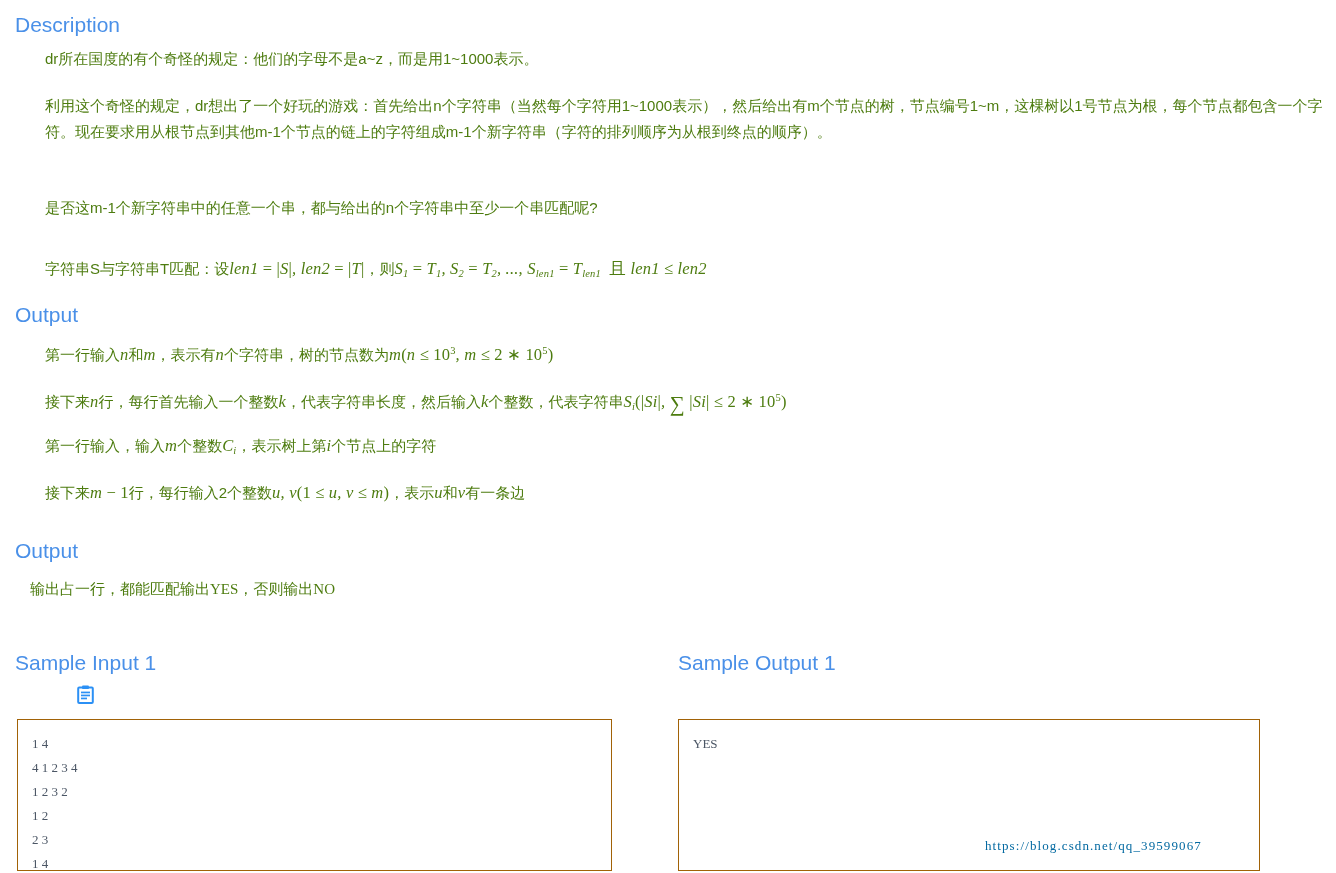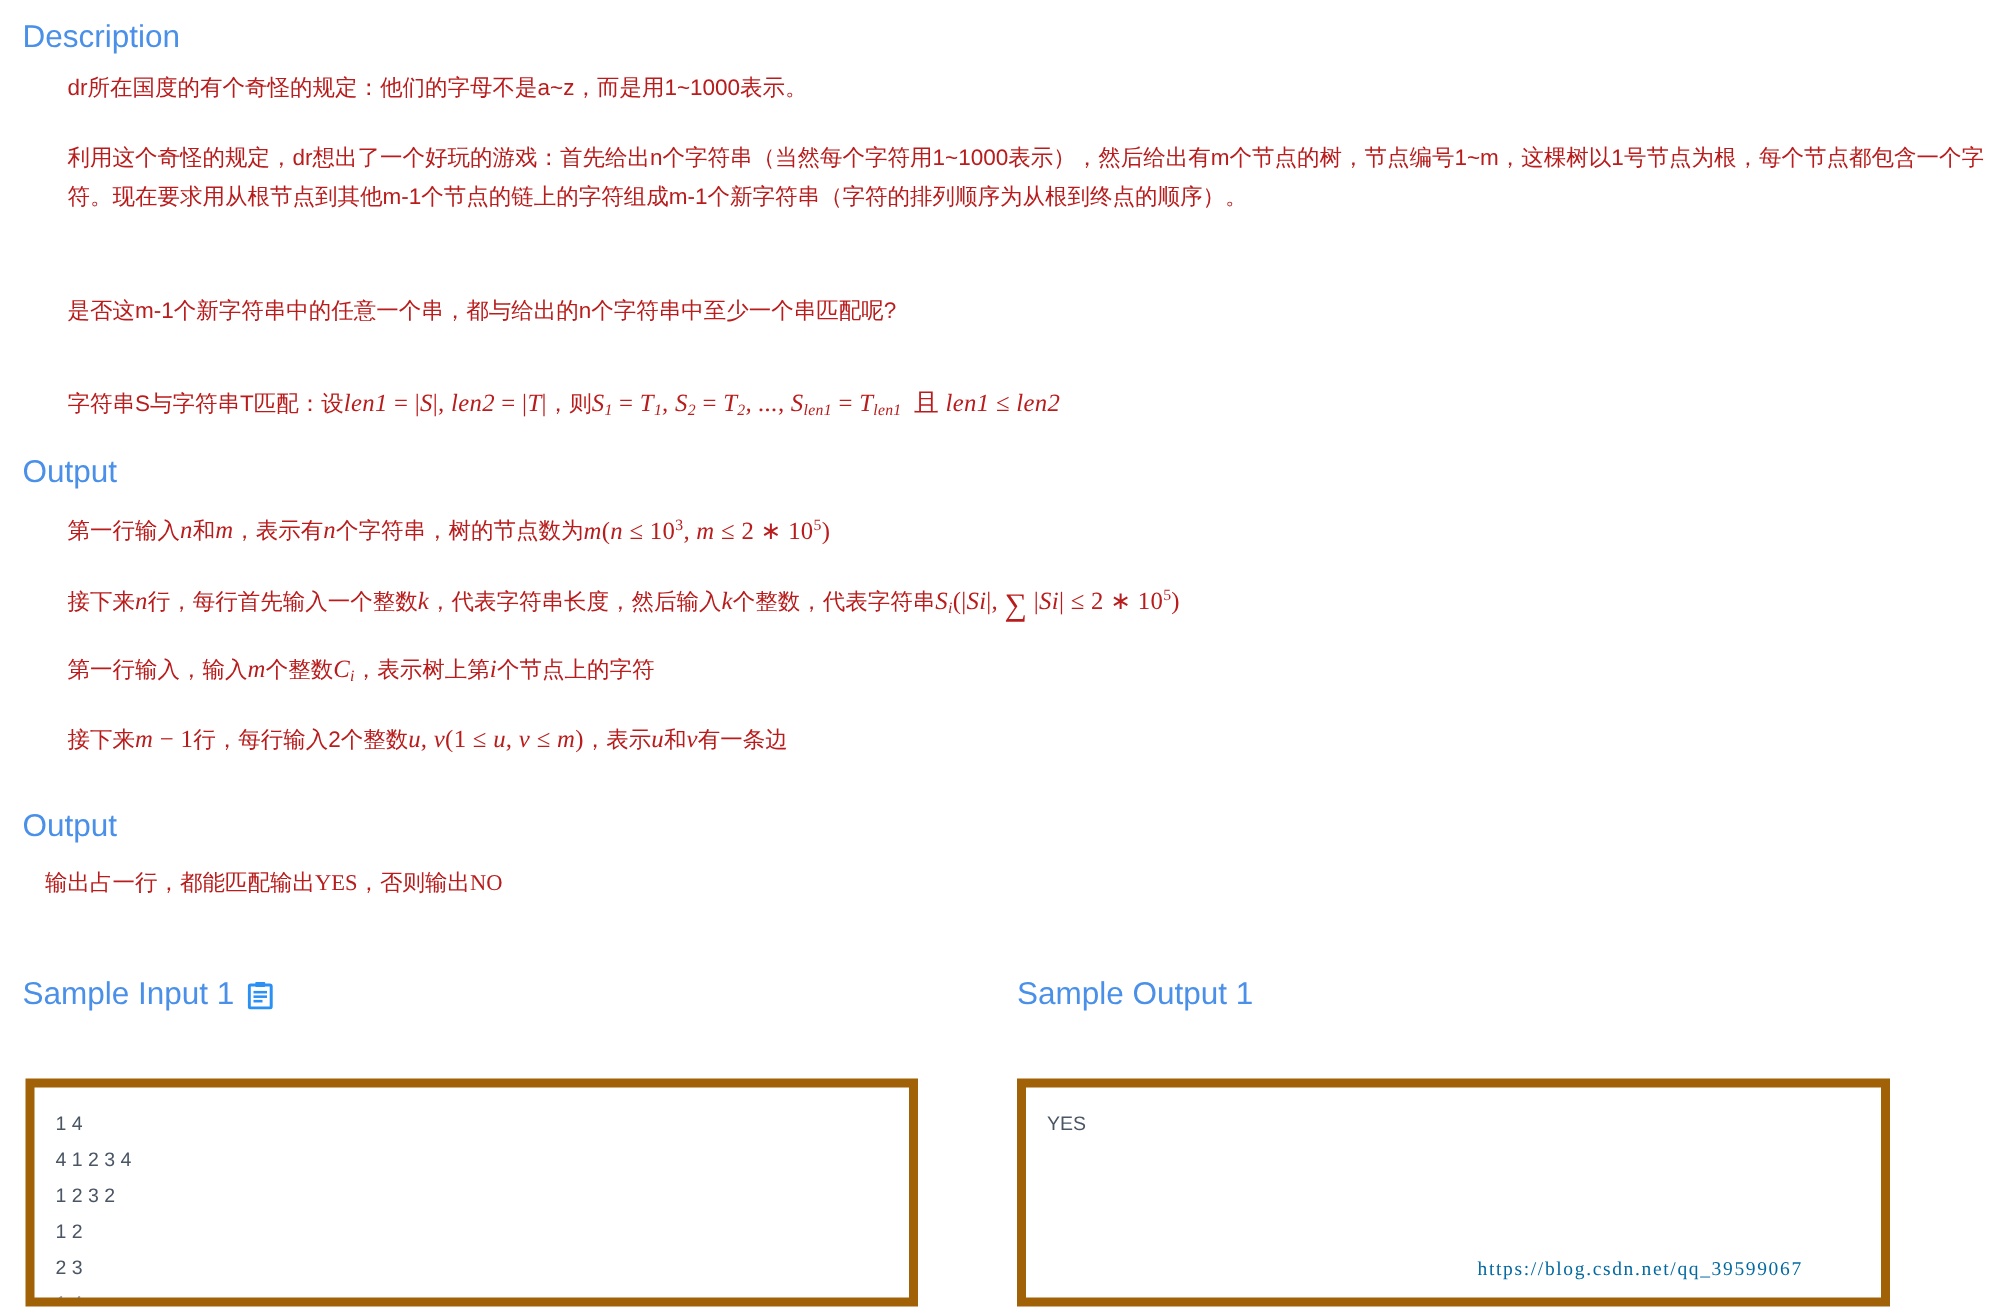--- a/index.html
+++ b/index.html
@@ -28,21 +28,21 @@
     font-weight: 400;
     line-height: 1.2;
     margin: 0;
     padding: 0;
     font-family: "Liberation Sans", sans-serif;
   }
 
   .para {
     font-size: 15px;
     line-height: 26px;
-    color: #b91c1c;
+    color: #4d7c0f;
     margin: 0;
     font-family: "Liberation Sans", sans-serif;
   }
 
   
   .m {
     font-family: "Liberation Serif", serif;
     font-style: italic;
     font-size: 16.5px;
     letter-spacing: .2px;
@@ -80,21 +80,21 @@
 
   #input-heading  { position:absolute; left:15px;  top:302px; }
   #input-p1       { position:absolute; left:45px;  top:338px; width:1290px; }
   #input-p2       { position:absolute; left:45px;  top:385px; width:1290px; }
   #input-p3       { position:absolute; left:45px;  top:433px; width:1290px; }
   #input-p4       { position:absolute; left:45px;  top:480px; width:1290px; }
 
   #output-heading { position:absolute; left:15px;  top:538px; }
   #output-p1      { position:absolute; left:30px;  top:576px; width:1290px;font-family:Liberation Serif, serif; }
 
-  #sample-input-title  { position:absolute; left:15px;  top:650px; }
+  #sample-input-title  { position:absolute; left:15px;  top:650px;flex-direction:column; }
   #sample-output-title { position:absolute; left:678px; top:650px; }
 
   .sample-title-row {
     display: flex;
     align-items: center;
     gap: 9px;
   }
   .sample-title-row .section-heading { font-size: 21px; }
 
   .copy-icon {
@@ -102,24 +102,24 @@
     width: 17px;
     height: 19px;
     position: relative;
     top: 1px;
     cursor: pointer;
   }
 
   .code-box {
     position: absolute;
     box-sizing: border-box;
-    border: 6px solid #a16207;
+    border: 1px solid #a16207;
     background: #ffffff;
     padding: 12px 14px 10px 14px;
-    font-family: Liberation Sans, sans-serif;
+    font-family: Liberation Serif, serif;
     font-size: 13px;
     line-height: 24px;
     color: #4b5665;
     white-space: pre;
     overflow: hidden;
   }
   #sample-input-box  { left:17px;  top:706px; width:595px; height:152px; }
   #sample-output-box { left:678px; top:706px; width:582px; height:152px; }
 
   .watermark {

